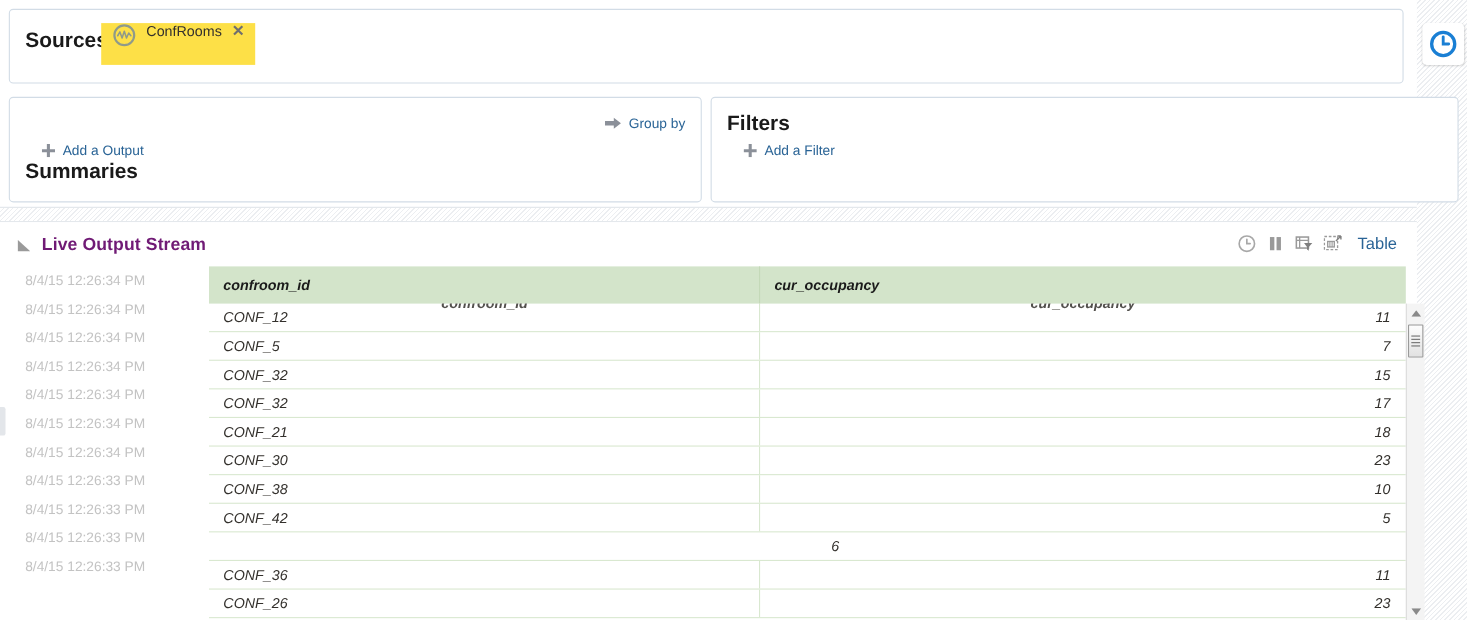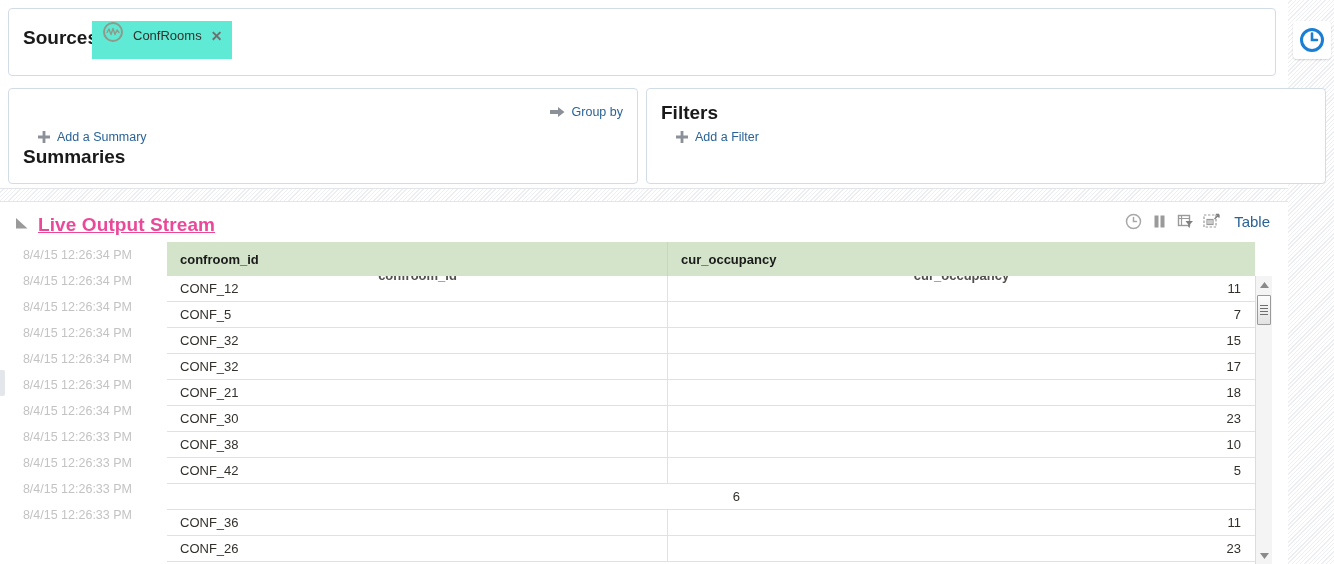--- a/index.html
+++ b/index.html
@@ -112,24 +112,24 @@
   #sources-panel .panel-title { left: 14px; top: 18px; }
   #summaries-panel .panel-title { left: 14px; top: 13px; margin-top: 44px; }
   #filters-panel .panel-title { left: 14px; top: 13px; }
 
   
   #source-chip {
     position: absolute;
     left: 83px;
     top: 12px;
     height: 38px;
-    background: #5eead4;
-    display: flex;
-    align-items: flex-end;
-    padding: 16px 10px;
+    background: #fde047;
+    display: flex;
+    align-items: flex-start;
+    padding: 0 10px;
     box-sizing: border-box;
     cursor: pointer;
   }
   #source-chip .chip-icon {
     width: 22px;
     height: 22px;
     flex: 0 0 22px;
     margin-right: 9px;
   }
   #source-chip .chip-label {
@@ -224,25 +224,24 @@
     top: 16px;
     width: 13px;
     height: 11px;
     cursor: pointer;
   }
 
   #output-title {
     position: absolute;
     left: 38px;
     top: 12px;
-    font-size: 19px;
+    font-size: 16px;
     font-weight: bold;
-    color: #ec4899;
+    color: #701a75;
     letter-spacing: 0.1px;
-    text-decoration: underline;
   }
 
   #output-tools {
     position: absolute;
     right: 18px;
     top: 11px;
     display: flex;
     align-items: center;
   }
   #output-tools .tool-icon {
@@ -324,25 +323,26 @@
     width: 5px;
     height: 26px;
     background: #e3e6ea;
     border-radius: 0 2px 2px 0;
     cursor: ew-resize;
   }
 
   
   #data-table {
     position: absolute;
-    left: 167px;
+    left: 190px;
     top: 0;
     width: 1106px;
     height: 322px;
     overflow: hidden;
+    font-style: italic;
   }
   #thead {
     position: absolute;
     left: 0;
     top: 0;
     width: 1088px;
     height: 34px;
     background: #d3e4ca;
     display: flex;
     box-sizing: border-box;
@@ -521,21 +521,21 @@
         <svg class="arrow-icon" viewBox="0 0 15 12">
           <path d="M0 4 L8 4 L8 1 L14.5 6 L8 11 L8 8 L0 8 Z" fill="#8b9099"></path>
         </svg>
         <span class="gb-label">Group by</span>
       </div>
 
       <div id="add-summary" class="add-link">
         <svg class="plus-icon" viewBox="0 0 12 12">
           <path d="M4.6 0 H7.4 V4.6 H12 V7.4 H7.4 V12 H4.6 V7.4 H0 V4.6 H4.6 Z" fill="#8b9099"></path>
         </svg>
-        <span class="add-label">Add a Summary</span>
+        <span class="add-label">Add a Output</span>
       </div>
     </div>
 
     <div id="filters-panel" class="panel">
       <div class="panel-title">Filters</div>
       <div id="add-filter" class="add-link">
         <svg class="plus-icon" viewBox="0 0 12 12">
           <path d="M4.6 0 H7.4 V4.6 H12 V7.4 H7.4 V12 H4.6 V7.4 H0 V4.6 H4.6 Z" fill="#8b9099"></path>
         </svg>
         <span class="add-label">Add a Filter</span>

